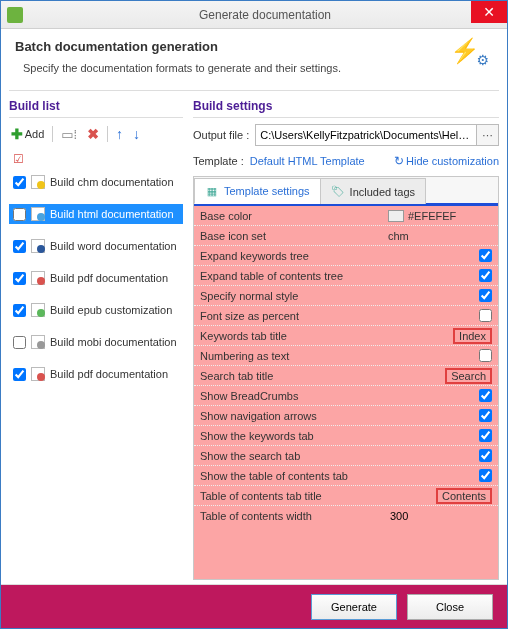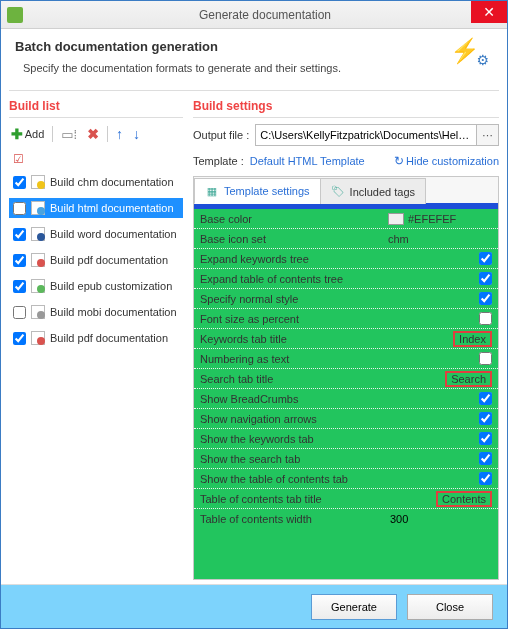--- a/index.html
+++ b/index.html
@@ -12,32 +12,32 @@
   .header { padding: 10px 14px 8px 14px; display: flex; align-items: flex-start; }
   .header-text h2 { margin: 0 0 2px 0; font-size: 13px; font-weight: bold; color: #333; }
   .header-text p { margin: 8px; font-size: 11px; color: #444; }
   .bolt { margin-left: auto; font-size: 24px; line-height: 24px; }
   .bolt .b1 { color: #f5c518; }
   .bolt .b2 { color: #3b7cc4; font-size: 14px; position: relative; top: 6px; left: -4px; }
   .hr { height: 1px; background: #ddd; margin: 0 8px; }
   .body { display: flex; flex: 1; overflow: hidden; padding: 8px 8px 4px 8px; gap: 10px; }
   .col-left { width: 174px; display: flex; flex-direction: column; }
   .col-right { flex: 1; display: flex; flex-direction: column; min-width: 0; }
-  .section-title { font-size: 12px; font-weight: bold; color: #ef4444; margin-bottom: 4px; }
+  .section-title { font-size: 12px; font-weight: bold; color: #4c1d95; margin-bottom: 4px; }
   .section-under { height: 1px; background: #ddd; margin-bottom: 6px; }
   .toolbar { display: flex; align-items: center; gap: 6px; margin-bottom: 6px; }
   .tbtn { display: flex; align-items: center; gap: 2px; cursor: pointer; padding: 2px; }
   .plus { color: #2e9e2e; font-weight: bold; font-size: 14px; }
   .vsep { width: 1px; height: 16px; background: #ccc; }
   .icon-dim { color: #888; font-size: 13px; }
   .icon-red { color: #d9534f; font-weight: bold; font-size: 14px; }
   .arrow-up { color: #2a6fd6; font-size: 14px; font-weight: bold; }
   .arrow-down { color: #2a6fd6; font-size: 14px; font-weight: bold; }
   .check-icon { color: #d9534f; font-size: 12px; }
-  .build-list { display: flex; flex-direction: column; gap: 6px; margin-top: 4px; overflow: auto; }
+  .build-list { display: flex; flex-direction: column; gap: 12px; margin-top: 4px; overflow: auto; }
   .bi { display: flex; align-items: center; gap: 5px; padding: 3px 4px; cursor: pointer; }
   .bi.selected { background: #1e90ff; color: #fff; }
   .bi input[type=checkbox] { margin: 0; }
   .doc-icon { width: 14px; height: 14px; background: #fff; border: 1px solid #bbb; position: relative; flex-shrink: 0; }
   .doc-icon::after { content: ""; position: absolute; right: -1px; bottom: -1px; width: 8px; height: 8px; border-radius: 50%; }
   .doc-icon.chm::after { background: #f0c419; }
   .doc-icon.html::after { background: #4aa3df; }
   .doc-icon.word::after { background: #2b579a; }
   .doc-icon.pdf::after { background: #d9534f; }
   .doc-icon.epub::after { background: #5cb85c; }
@@ -48,31 +48,31 @@
   .file-input input { flex: 1; min-width: 0; border: none; padding: 2px 4px; font: inherit; overflow: hidden; text-overflow: ellipsis; }
   .file-input .more { width: 22px; border-left: 1px solid #bbb; display: flex; align-items: center; justify-content: center; cursor: pointer; color: #555; background: #f5f5f5; }
   .link { color: #2a6fd6; cursor: pointer; }
   .spacer { flex: 1; }
   .refresh { color: #2a6fd6; font-size: 12px; margin-right: 2px; }
   .tabs-wrap { border: 1px solid #c8c8c8; flex: 1; display: flex; flex-direction: column; min-height: 0; }
   .tabs { display: flex; background: #f7f7f7; }
   .tab { display: flex; align-items: center; gap: 5px; padding: 5px 10px; border: 1px solid #c8c8c8; border-bottom: none; background: #ececec; cursor: pointer; position: relative; top: 1px; margin-right: -1px; }
   .tab.active { background: #fff; border-bottom: 1px solid #fff; color: #2a6fd6; }
   .tab-icon { width: 14px; height: 14px; display: flex; align-items: center; justify-content: center; font-size: 11px; color: #4a9; }
-  .tab-content { flex: 1; overflow: auto; border-top: 6px solid #1d4ed8; background: #22c55e; }
+  .tab-content { flex: 1; overflow: auto; border-top: 3px solid #1d4ed8; background: #fca5a5; }
   .prop-row { display: flex; align-items: center; height: 20px; padding: 0 6px; border-bottom: 1px dotted #eee; }
   .prop-row:last-child { border-bottom: none; }
   .prop-name { flex: 0 0 188px; color: #333; }
   .prop-val { flex: 1; display: flex; align-items: center; justify-content: flex-end; gap: 4px; min-width: 0; }
   .prop-val.left { justify-content: flex-start; }
   .swatch { width: 16px; height: 12px; border: 1px solid #999; background: #efefef; }
   .hl { border: 2px solid #e04040; border-radius: 0; padding: 0 4px; color: #333; }
   input.plain { border: none; font: inherit; text-align: left; width: 60px; background: transparent; }
   input[type=checkbox].pv { margin: 0; }
-  .footer { height: 44px; border-top: 1px solid #ddd; display: flex; align-items: center; justify-content: flex-end; gap: 10px; padding: 0 14px; background: #7dd3fc; }
+  .footer { height: 44px; border-top: 1px solid #ddd; display: flex; align-items: center; justify-content: flex-end; gap: 10px; padding: 0 14px; background: #be185d; }
   .btn { min-width: 86px; height: 26px; border: 1px solid #aaa; background: linear-gradient(#fdfdfd,#ececec); cursor: pointer; font: inherit; }
   .btn.primary { border-color: #5a9bd5; }
 </style>
 </head>
 <body>
 
 <div class="window">
 
   <div class="titlebar">
     <div class="app-icon"></div>

